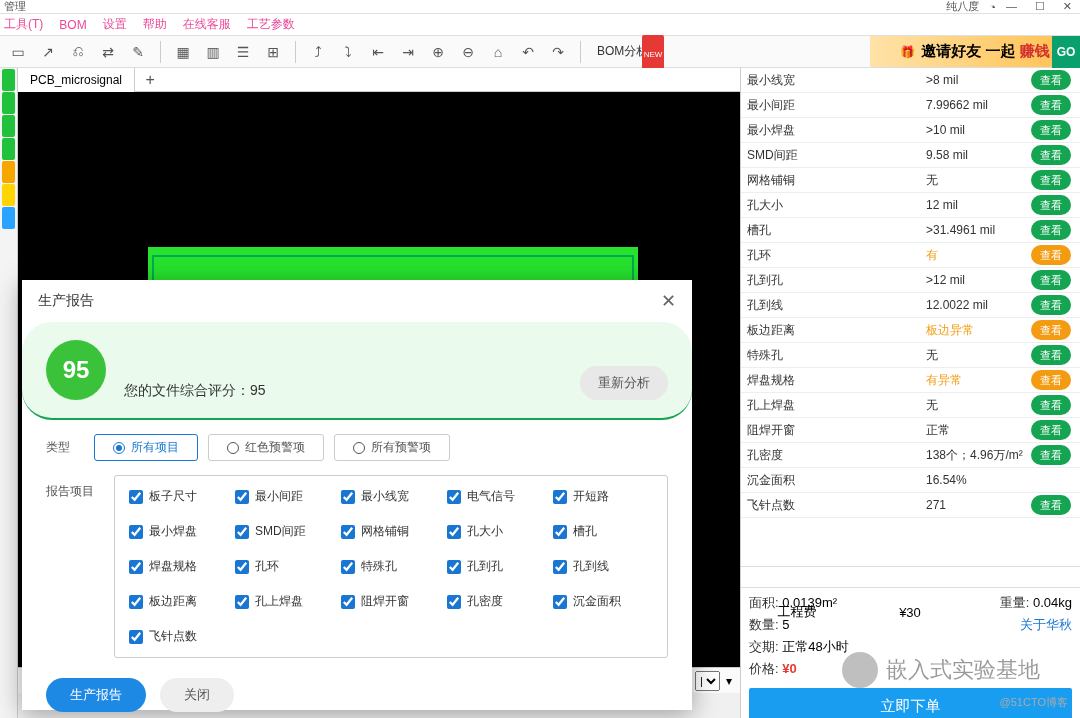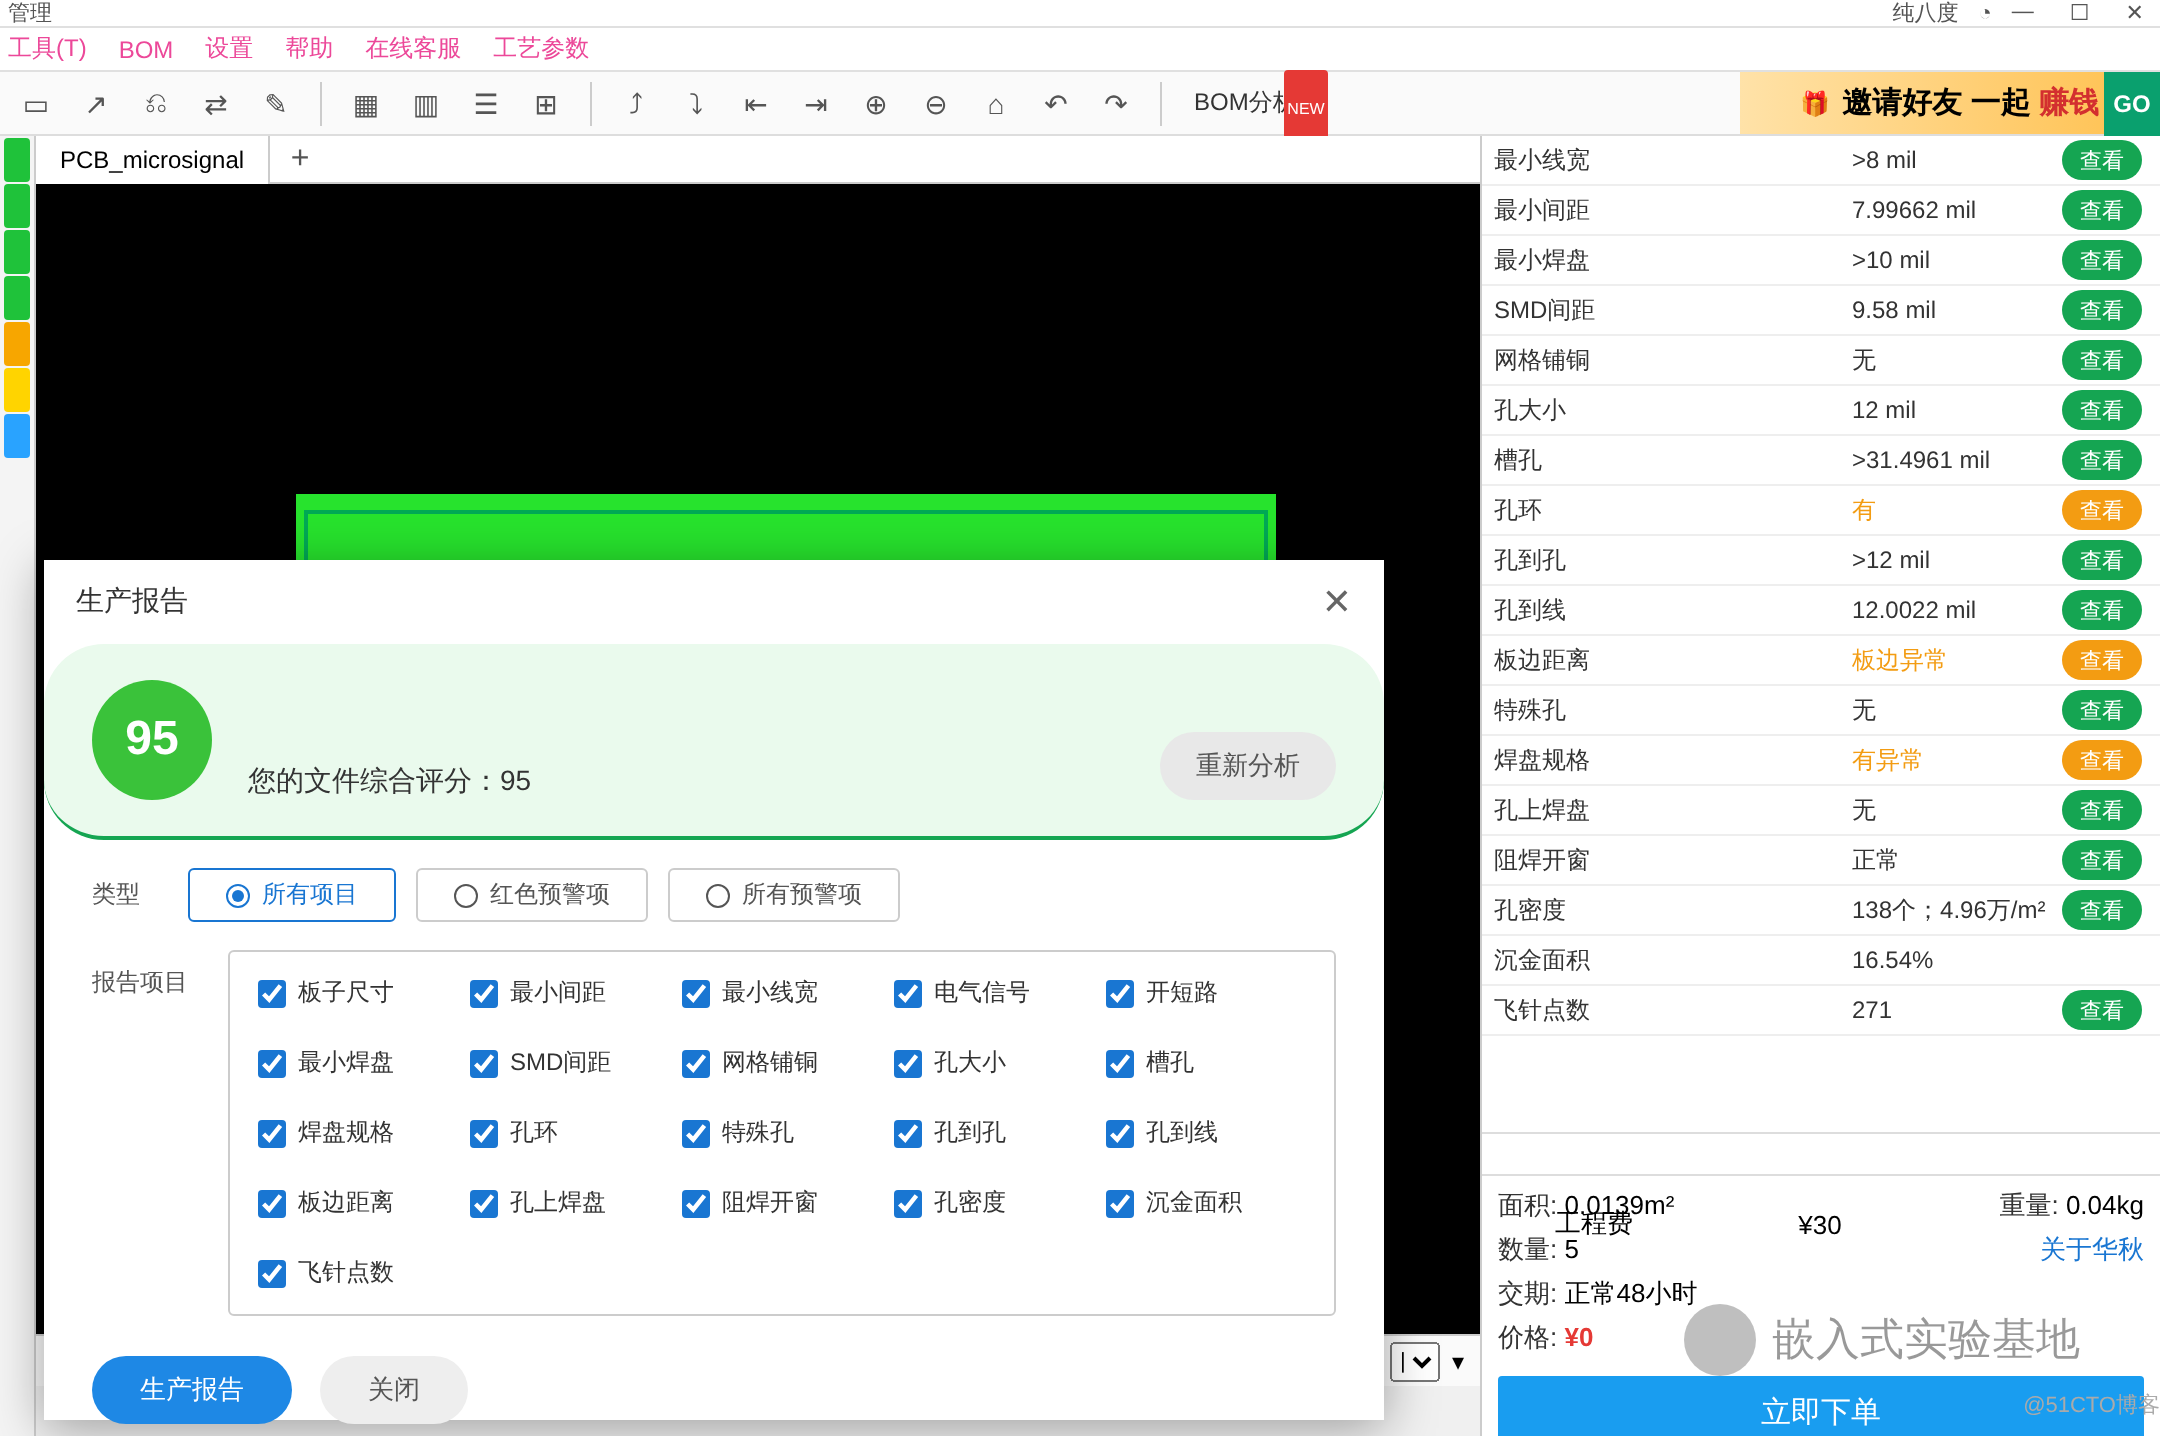--- a/index.html
+++ b/index.html
@@ -82,21 +82,21 @@
 .items-box { flex:1; border:1px solid #ccc; border-radius:3px; padding:12px 14px;}
 .check-grid { display:grid; grid-template-columns:repeat(5,1fr); row-gap:18px; column-gap:6px;}
 .check-item { display:flex; align-items:center; gap:6px; font-size:12px; color:#333;}
 .check-item input { accent-color:#1976d2; width:14px; height:14px;}
 .modal-footer { padding:12px 24px; display:flex; gap:14px;}
 .btn-primary { background:#1e88e5; color:#fff; padding:8px 24px; border-radius:18px; font-size:13px;}
 .btn-default { background:#eee; color:#555; padding:8px 24px; border-radius:18px; font-size:13px;}
 
 .watermark { position:absolute; right:40px; bottom:30px; font-size:22px; color:rgba(0,0,0,0.4); z-index:100; display:flex; align-items:center; gap:8px;}
 .watermark .wm-icon { width:36px; height:36px; background:rgba(0,0,0,0.25); border-radius:50%;}
-.small-wm { position:absolute; right:0; bottom:8px; font-size:11px; color:#aaa; z-index:100;}
+.small-wm { position:absolute; right:12px; bottom:8px; font-size:11px; color:#aaa; z-index:100;}
 </style>
 </head>
 <body>
 
 <div class="titlebar">
   <span style="position:absolute;left:4px;">管理</span>
   <span>纯八度</span>
   <span>◔</span>
   <div class="wc">
     <span>—</span>

